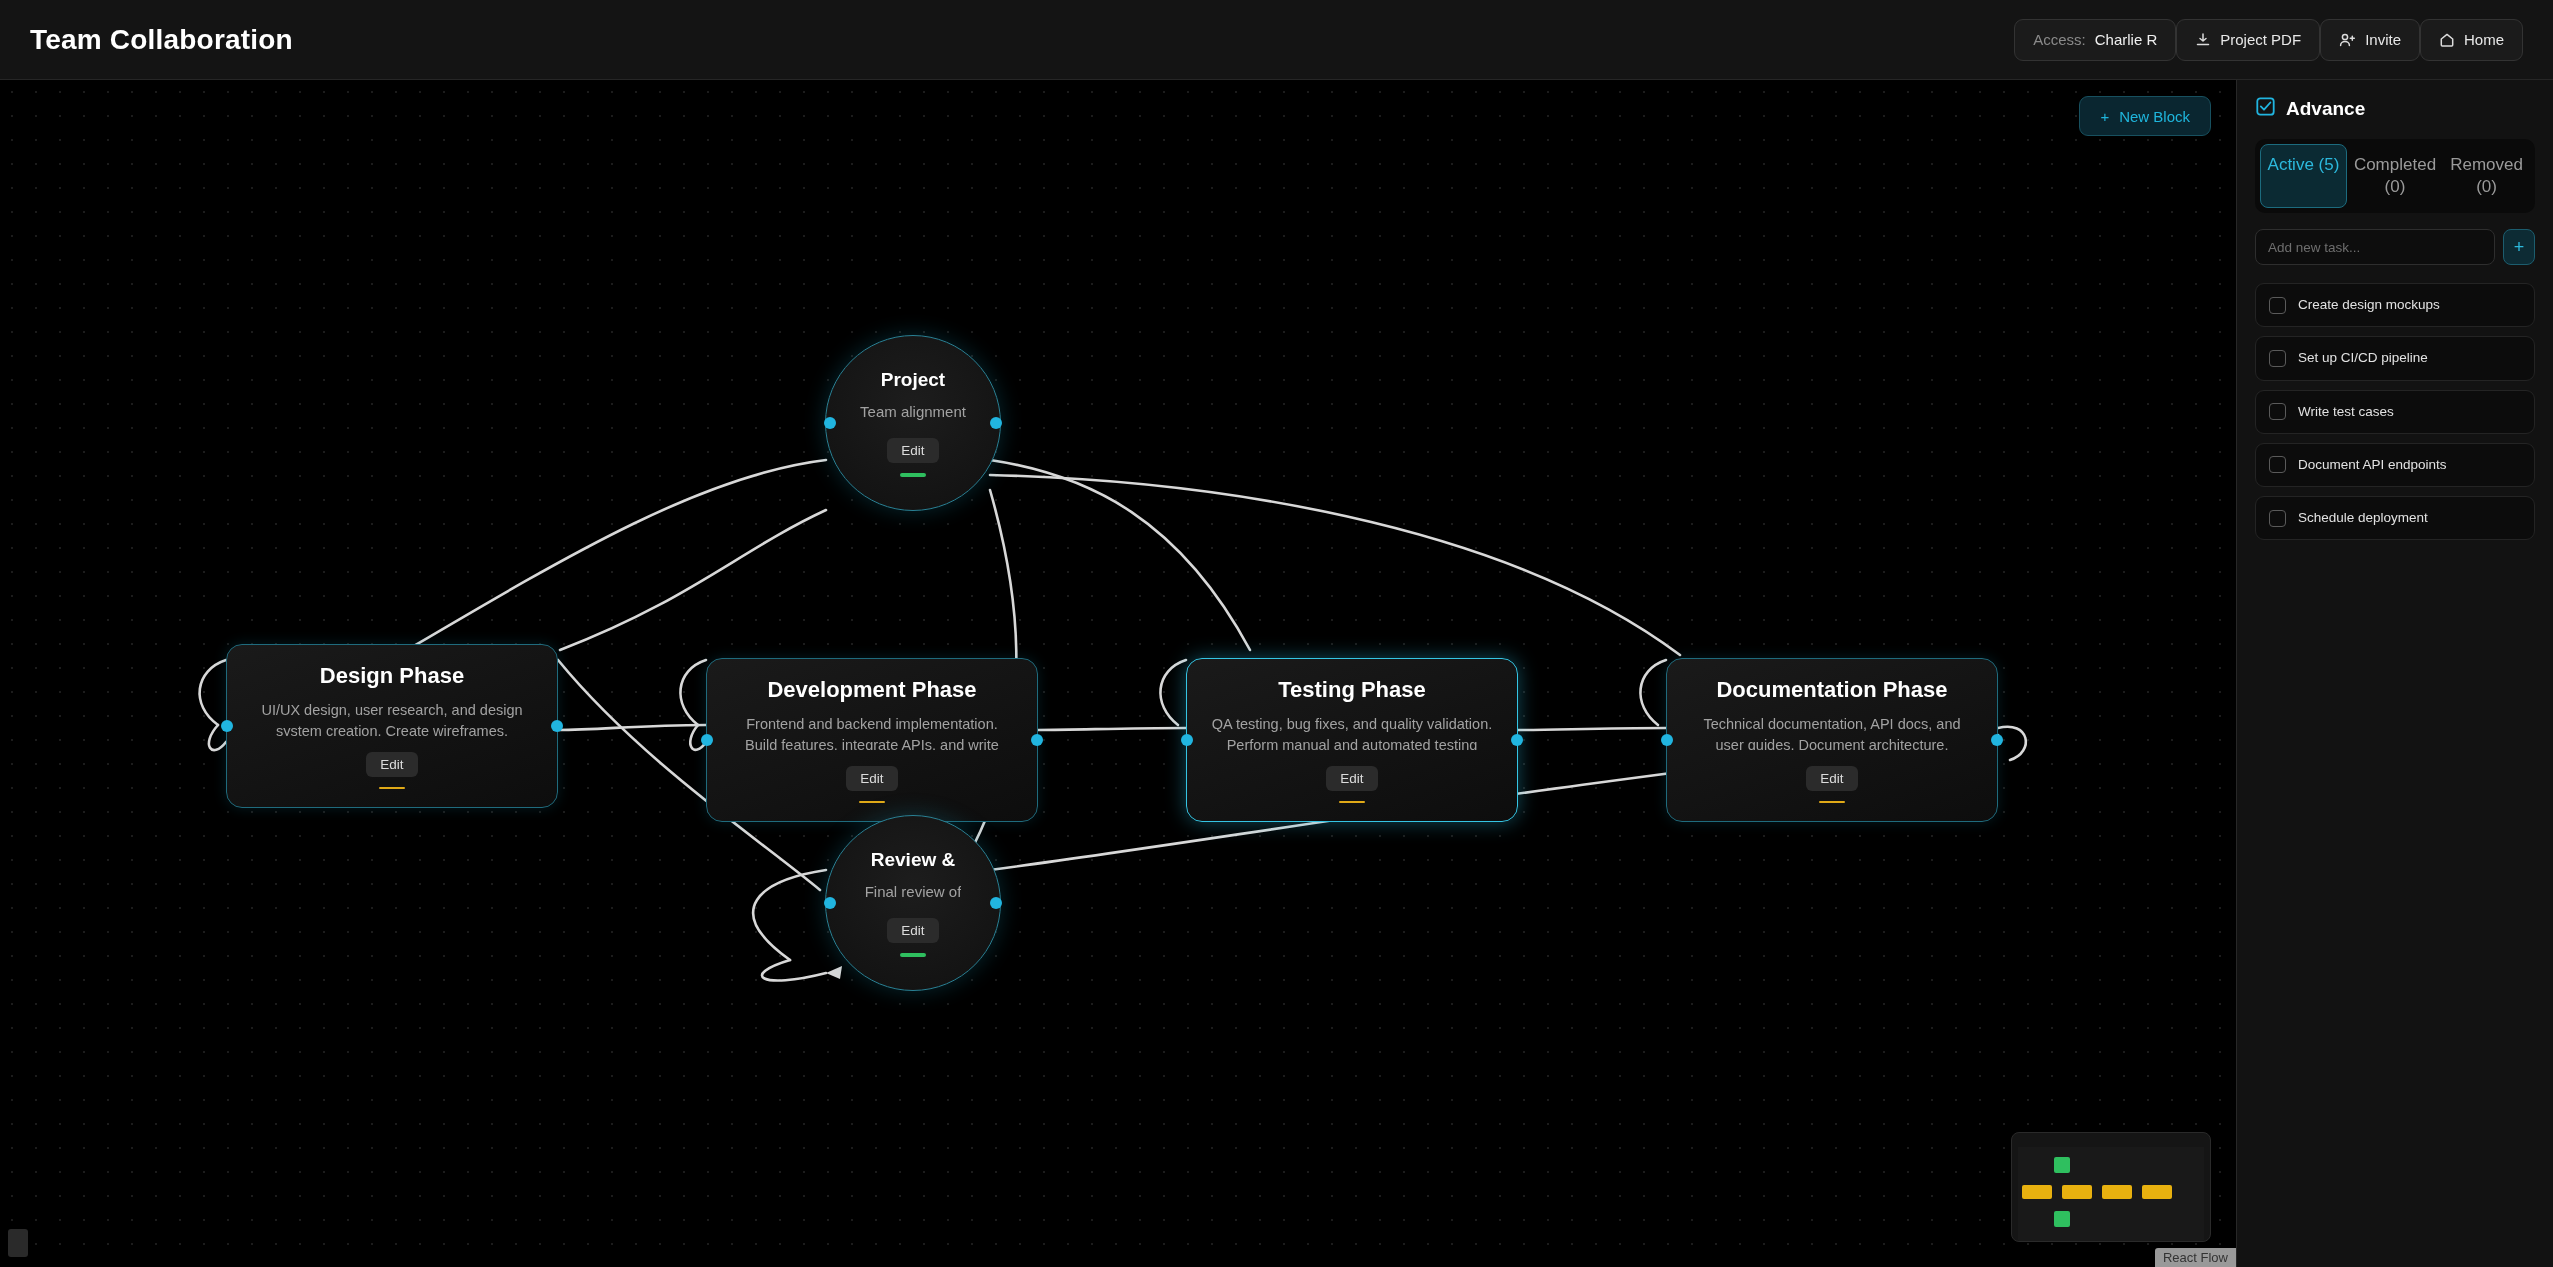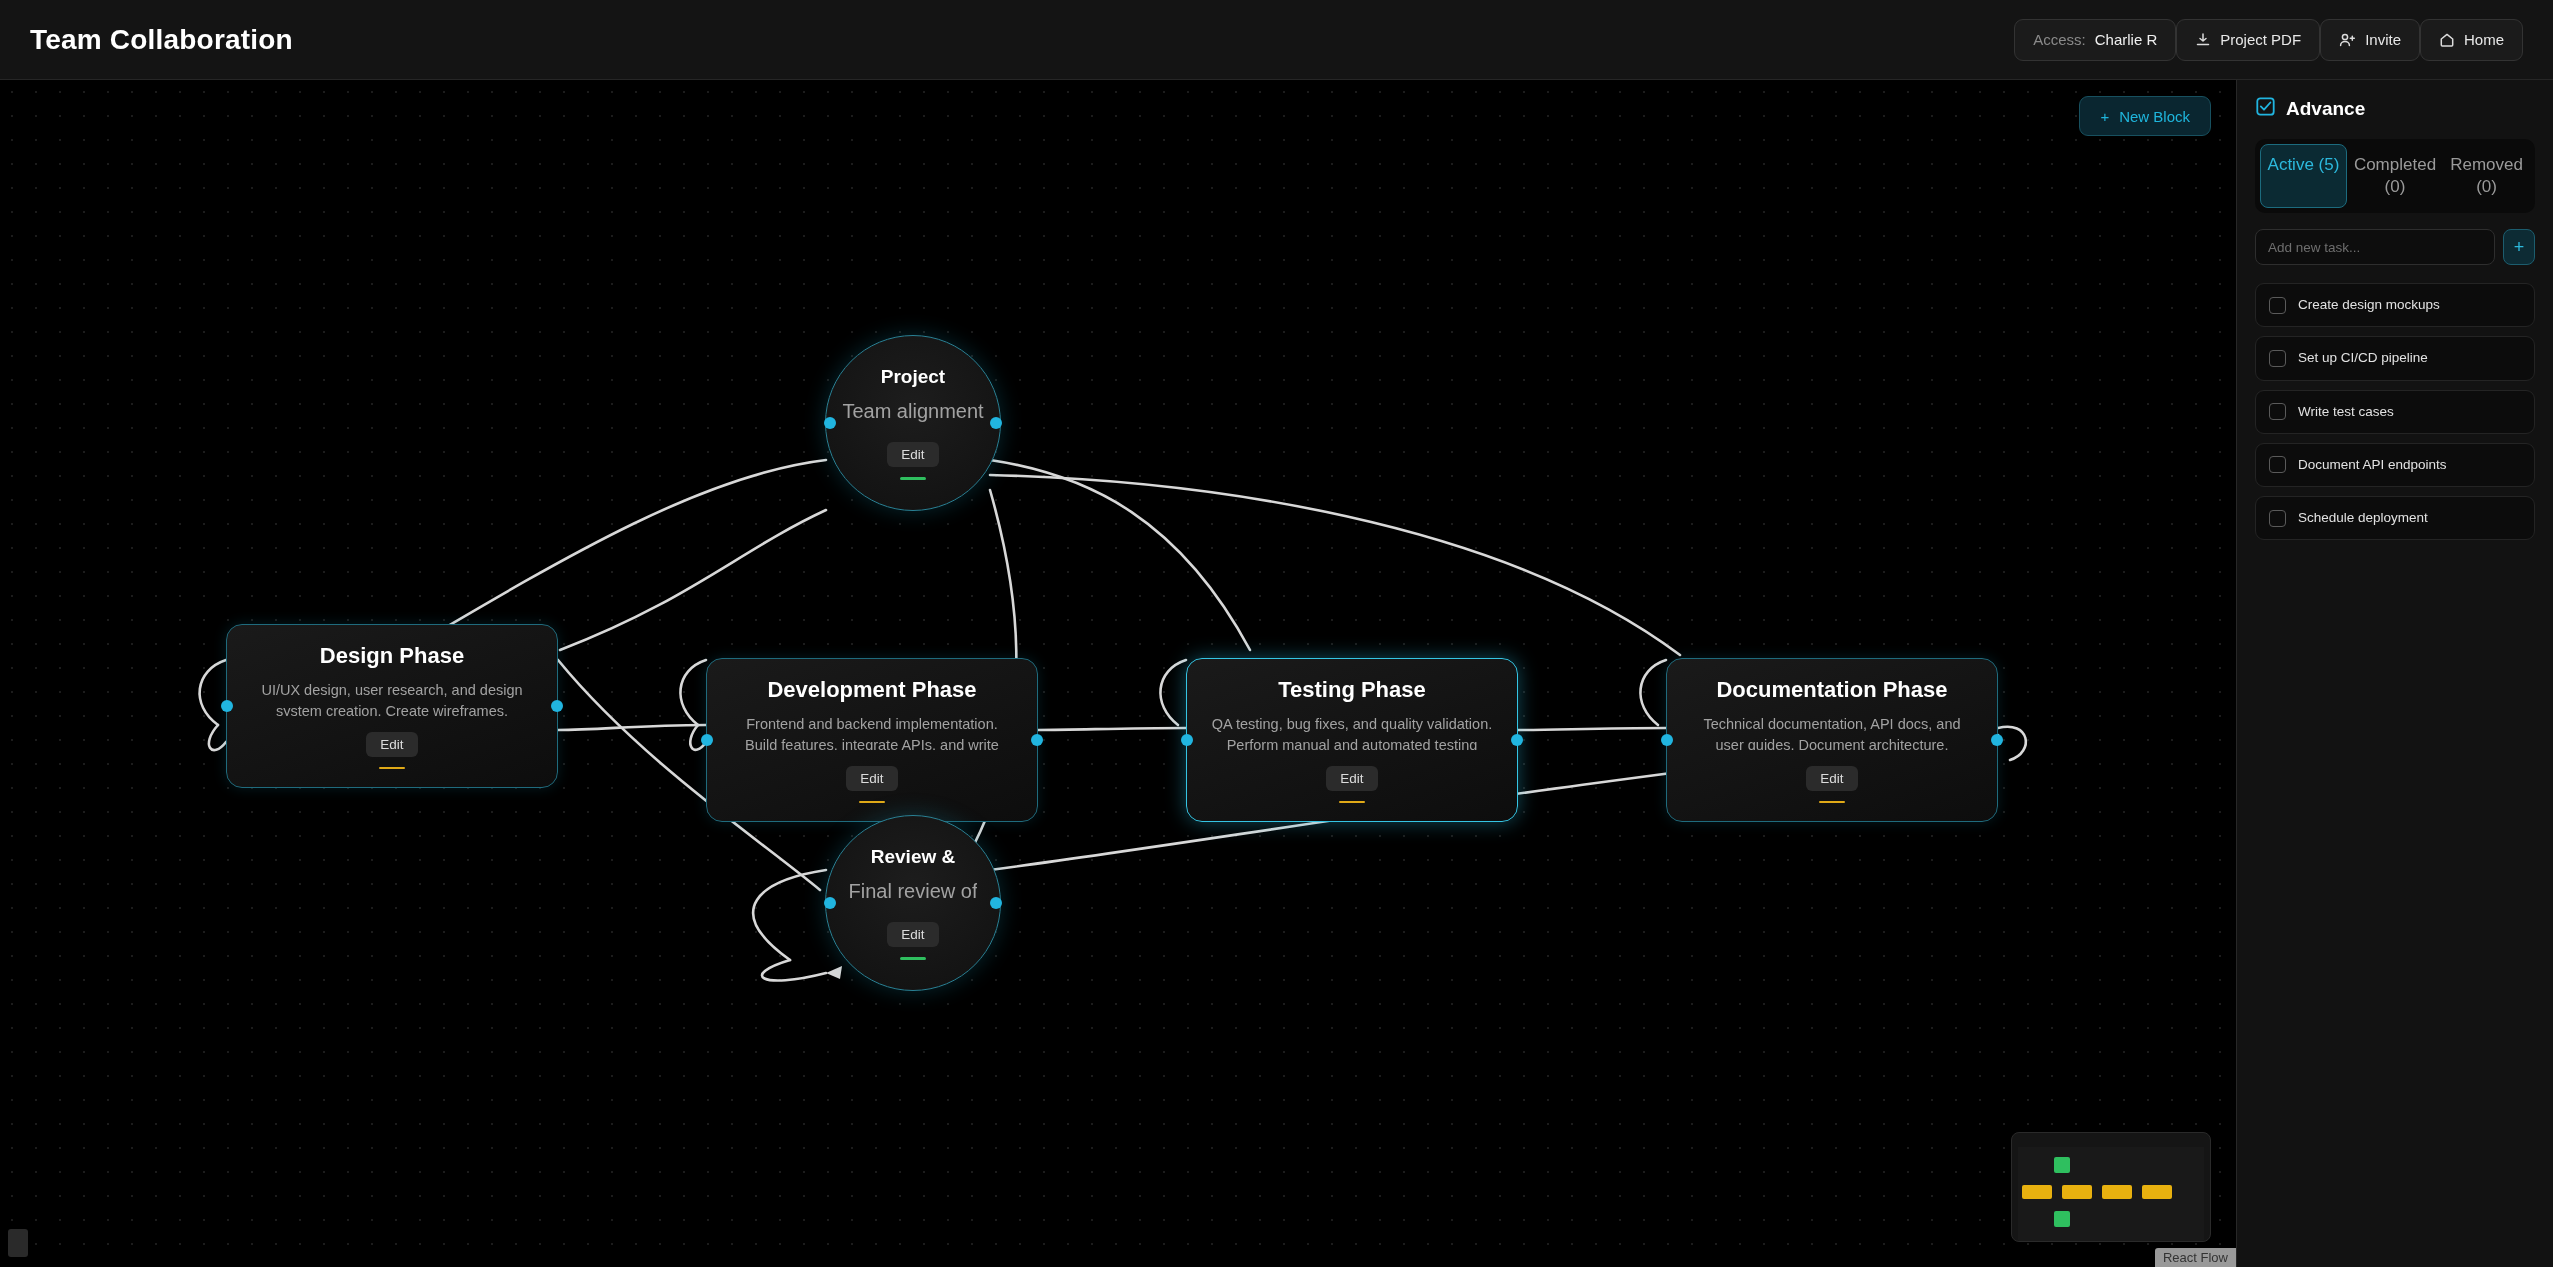--- a/index.html
+++ b/index.html
@@ -43,21 +43,21 @@
     justify-content:center; padding:18px 22px; text-align:center; cursor:grab; }
   .card.sel { border-color:#35c5e4; box-shadow:0 0 20px rgba(45,190,225,.40); }
   .circle { border-radius:50%; background:radial-gradient(circle at 50% 40%,#1d1d1d 0%,#101010 100%);
     border:1.5px solid #2a8296; box-shadow:0 0 22px rgba(25,150,180,.26);
     display:flex; flex-direction:column; align-items:center; justify-content:center;
     text-align:center; cursor:grab; }
   .n-title { color:#fff; font-weight:bold; font-size:22px; line-height:1.15; }
   .circle .n-title { font-size:19px; }
   .n-desc { color:#a2a2a2; font-size:14.5px; line-height:1.42; margin-top:12px;
     max-width:100%; overflow:hidden; }
-  .circle .n-desc { font-size:20px; margin-top:10px; }
+  .circle .n-desc { font-size:15px; margin-top:10px; }
   .n-edit { margin-top:16px; background:#2b2b2b; border:none; border-radius:6px;
     color:#ddd; font-size:13.5px; padding:5px 14px; cursor:pointer;
     font-family:"Liberation Sans", sans-serif; }
   .accent { margin-top:10px; width:26px; height:3.5px; border-radius:2px; }
   .handle { position:absolute; width:12px; height:12px; border-radius:50%;
     background:#21b5e0; top:50%; margin-top:-6px; cursor:crosshair; z-index:6; }
   .handle.l { left:-6px; } .handle.r { right:-6px; }
   .circle .handle.l { left:-2px; } .circle .handle.r { right:-2px; }
 
   
@@ -180,21 +180,21 @@
       <div class="circle" style="width:176px; height:176px; position:relative;">
         <div class="n-title">Project</div>
         <div class="n-desc">Team alignment</div>
         <button class="n-edit">Edit</button>
         <div class="accent" style="background:#2fbf5f"></div>
         <div class="handle l"></div>
         <div class="handle r"></div>
       </div>
     </div>
 
-    <div class="node" style="left:226px; top:544px; width:266px; height:164px;">
+    <div class="node" style="left:226px; top:564px; width:266px; height:164px;">
       <div class="card" style="width:332px; height:164px; position:relative;">
         <div class="n-title">Design Phase</div>
         <div class="n-desc">UI/UX design, user research, and design system creation. Create wireframes, mockup…</div>
         <button class="n-edit">Edit</button>
         <div class="accent" style="background:#e0a917"></div>
         <div class="handle l"></div>
         <div class="handle r"></div>
       </div>
     </div>
 

